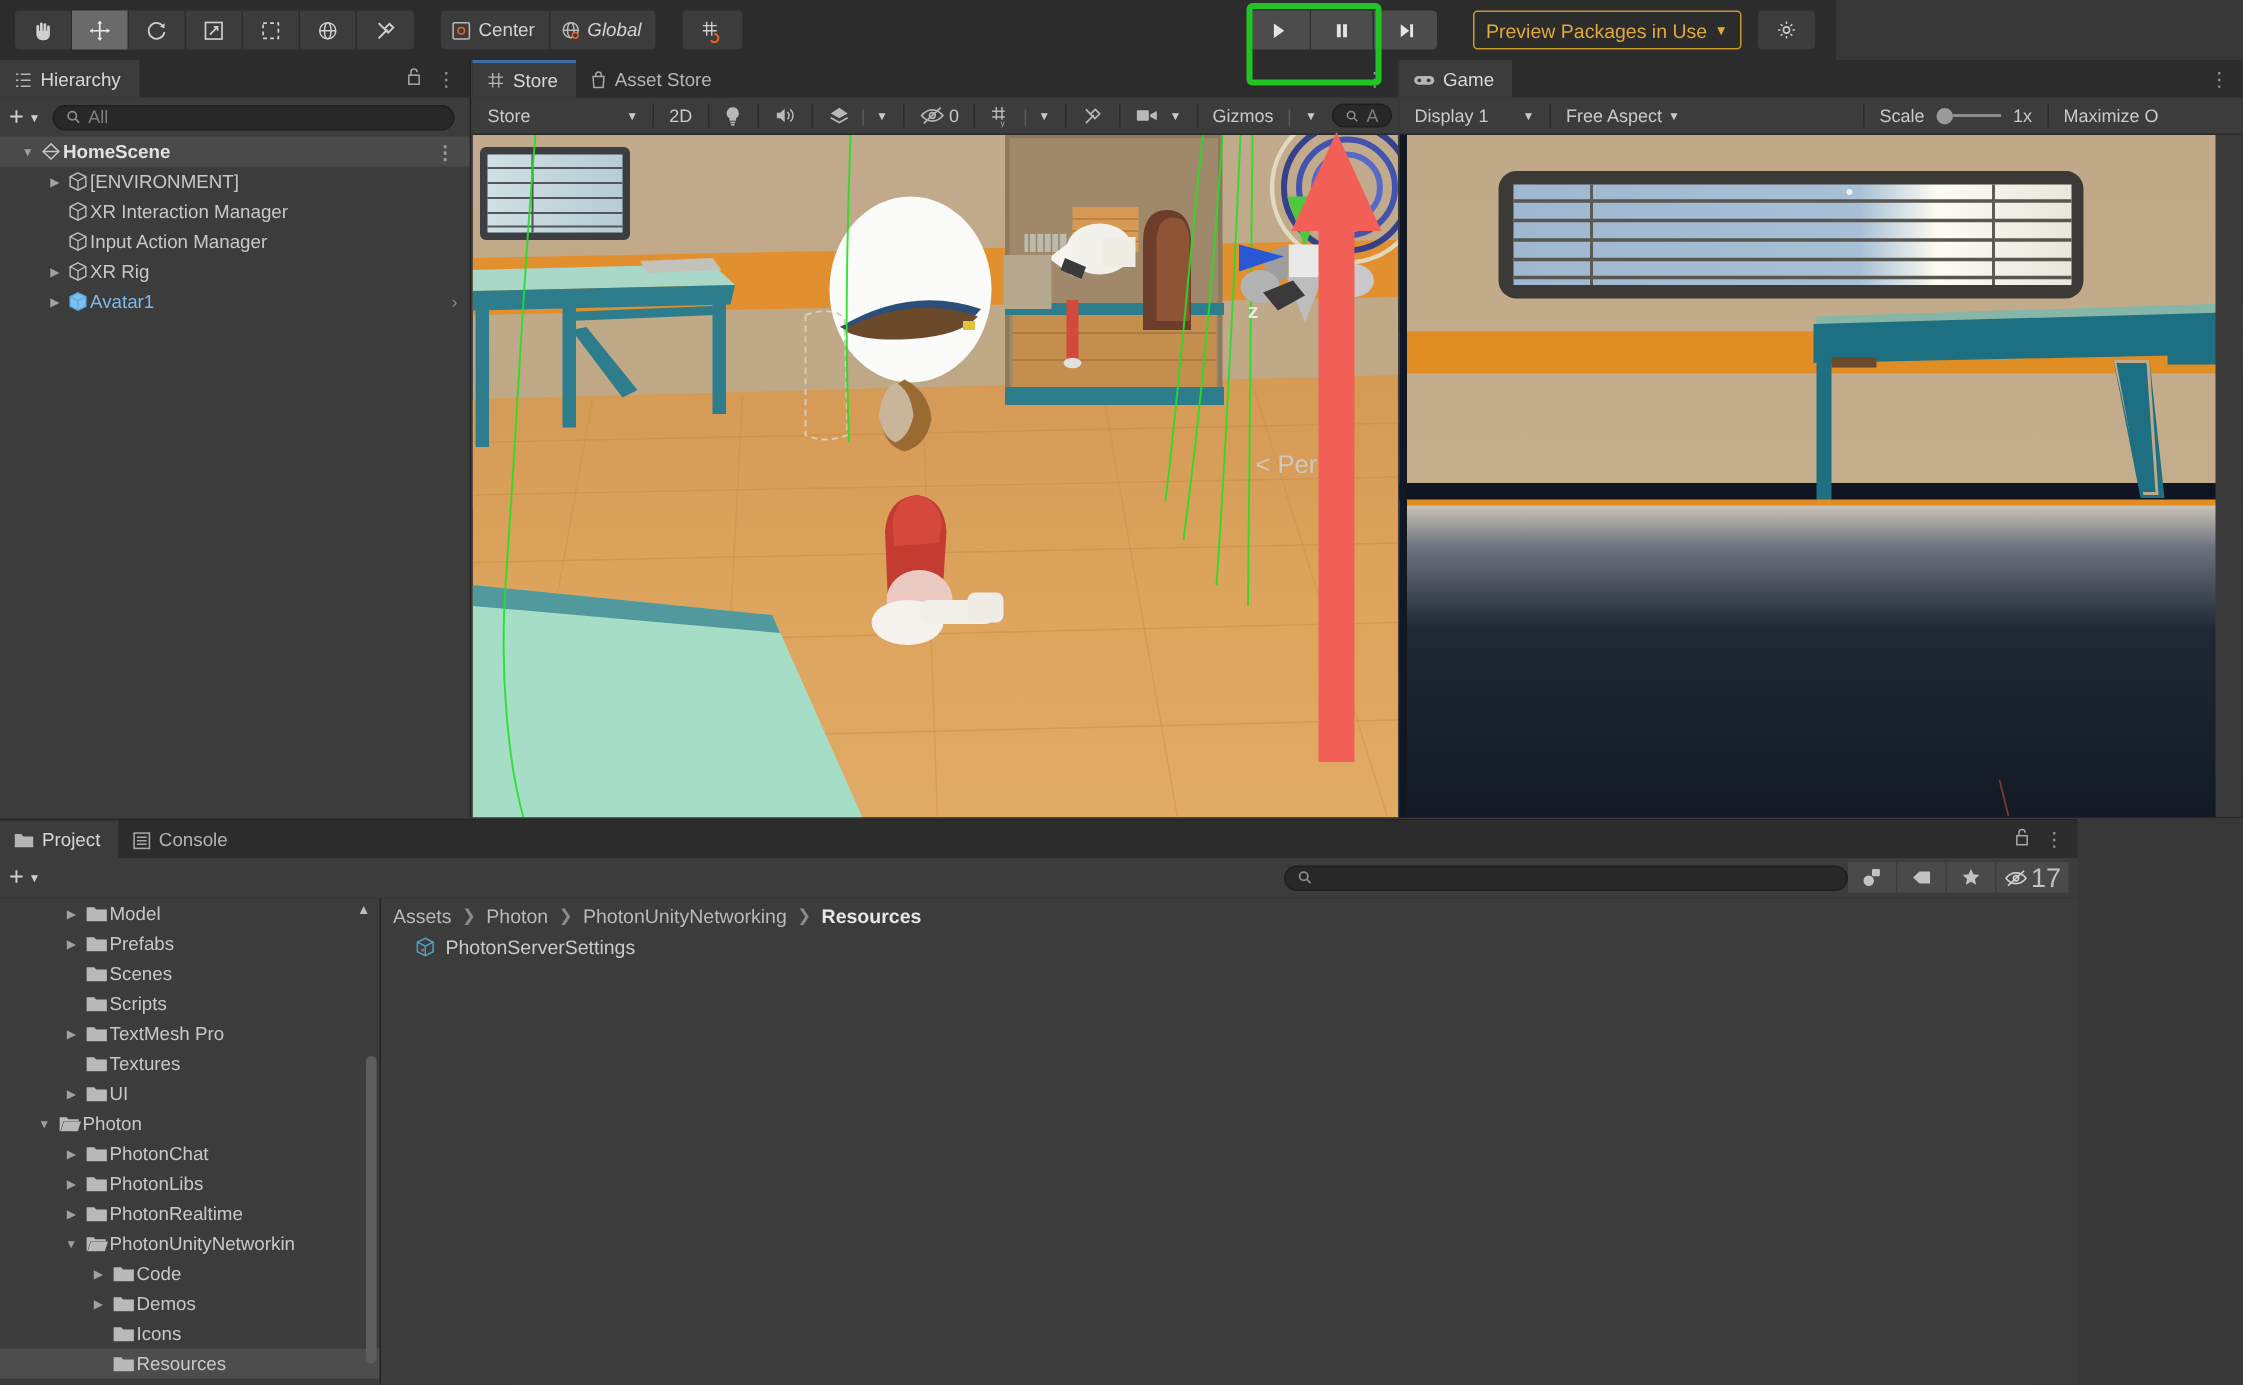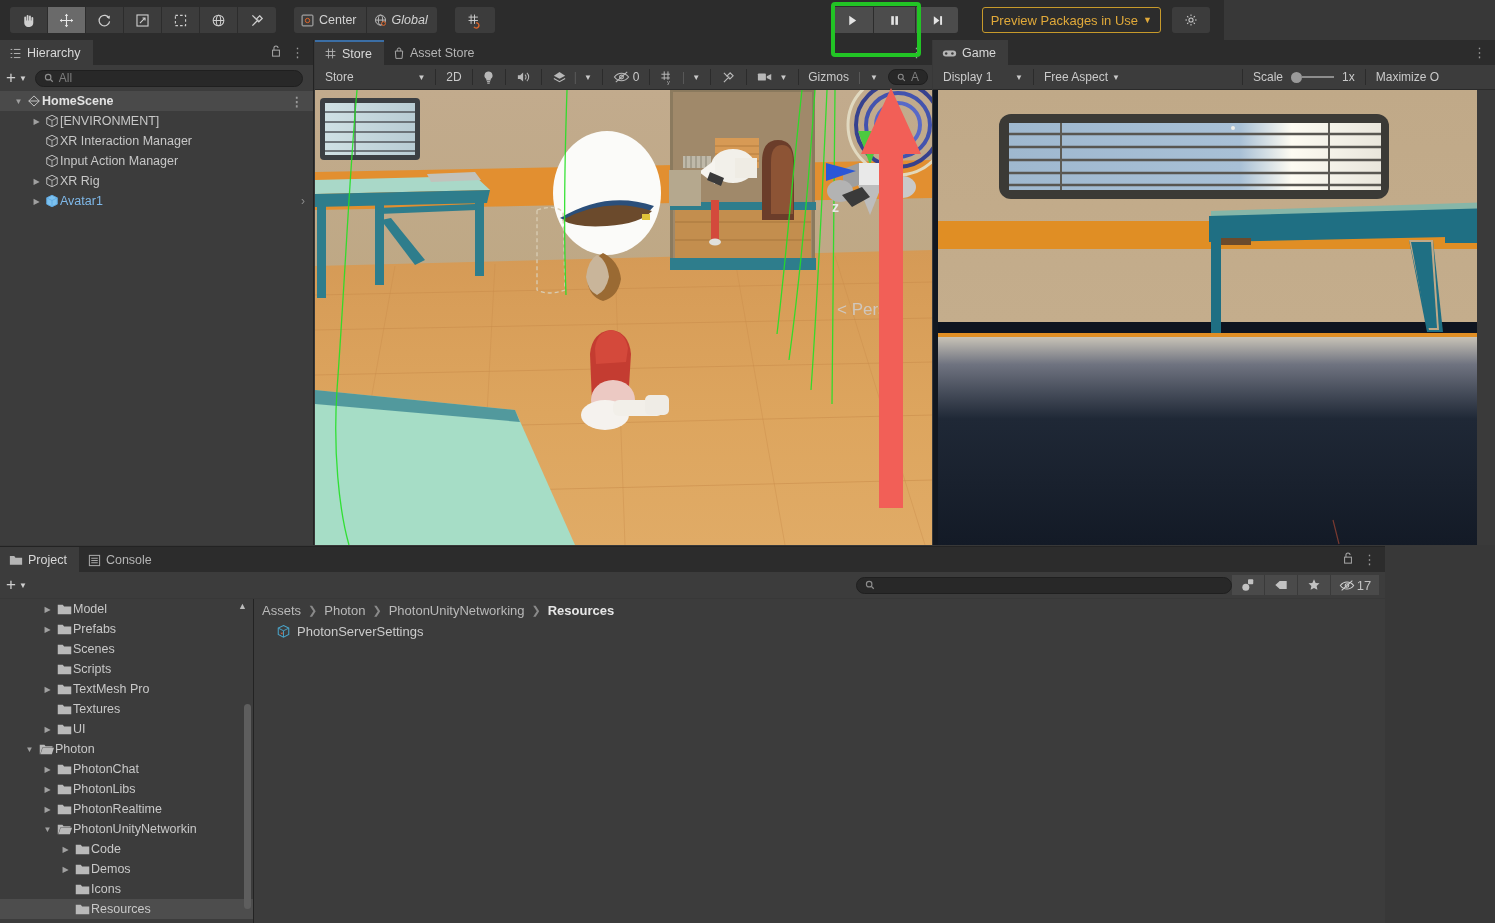--- a/index.html
+++ b/index.html
@@ -829,21 +829,21 @@
           <svg width="14" height="14" viewBox="0 0 16 16" fill="#c2c2c2">
             <path d="M8 1.5l1.9 4.1 4.4.5-3.3 3 .9 4.4L8 11.3 4.1 13.5l.9-4.4-3.3-3 4.4-.5z"></path>
           </svg>
         </div>
         <div class="pri">
           <svg width="16" height="13" viewBox="0 0 18 14" stroke="#cfcfcf" fill="none" stroke-width="1.2">
             <path d="M1.5 7s3-4 7.5-4 7.5 4 7.5 4-3 4-7.5 4S1.5 7 1.5 7z"></path>
               <circle cx="9" cy="7" r="2"></circle>
             <path d="M3 12.5L15 1.5"></path>
           </svg>
-          <span style="font-size:13px;">17</span>
+          <span style="font-size:18px;">17</span>
         </div>
       </div>
     </div>
 
     <div class="proj-body">
       <div class="proj-tree">
         <div id="proj-tree-list">
             <div class="trow">
               <span style="width:40px"></span>
               <span class="tri">▶</span>

